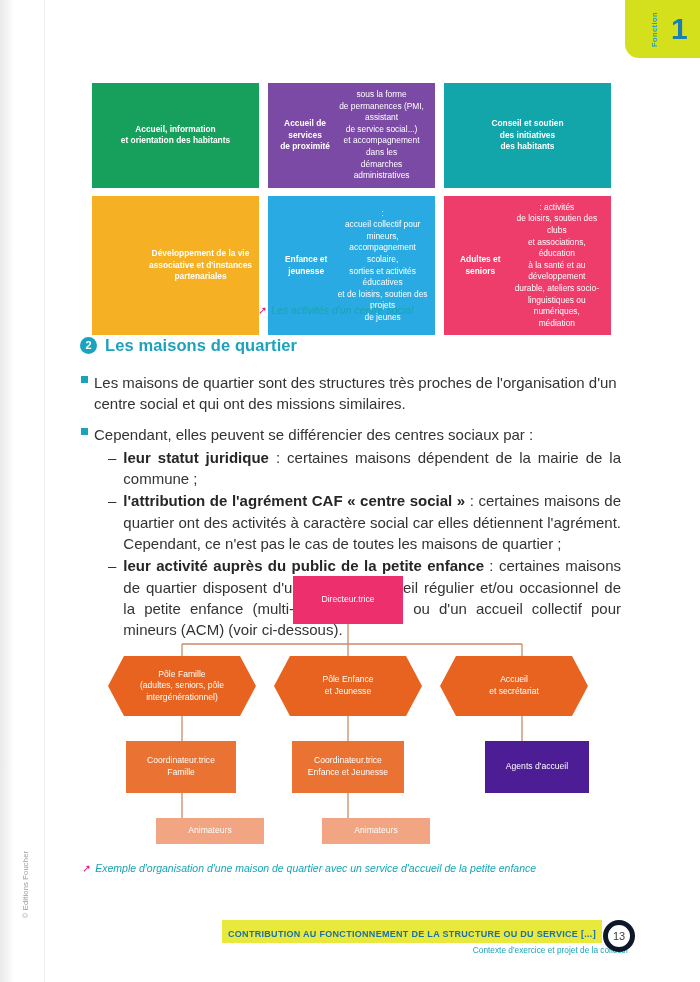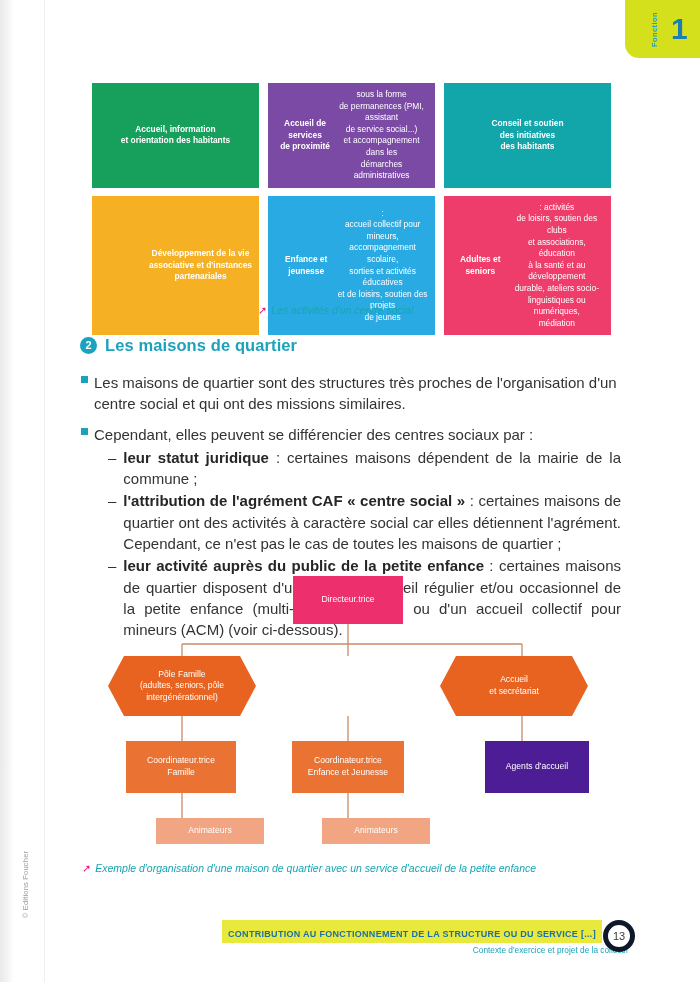--- a/index.html
+++ b/index.html
@@ -294,20 +294,26 @@
     </svg>
 
     <div class="node" id="node-director" style="left: 293px; top: 10px; width: 110px; height: 48px; background: rgb(237, 47, 110);">Directeur.trice</div>
 
     <div class="hexwrap" style="left:108px; top:90px; width:148px; height:60px;">
       <svg width="148" height="60">
         <polygon points="0,30 16,0 132,0 148,30 132,60 16,60" fill="#e8631f"></polygon>
       </svg>
       <div class="hexlabel">Pôle Famille<br>(adultes, seniors, pôle<br>intergénérationnel)</div>
     </div>
+    <div class="hexwrap" style="left:274px; top:90px; width:148px; height:60px;">
+      <svg width="148" height="60">
+        <polygon points="0,30 16,0 132,0 148,30 132,60 16,60" fill="#e8631f"></polygon>
+      </svg>
+      <div class="hexlabel">Pôle Enfance<br>et Jeunesse</div>
+    </div>
     <div class="hexwrap" style="left:440px; top:90px; width:148px; height:60px;">
       <svg width="148" height="60">
         <polygon points="0,30 16,0 132,0 148,30 132,60 16,60" fill="#e8631f"></polygon>
       </svg>
       <div class="hexlabel">Accueil<br>et secrétariat</div>
     </div>
 
     <div class="node box-node" style="left: 126px; top: 175px; width: 110px; height: 52px; background: rgb(234, 115, 51);">Coordinateur.trice<br>Famille</div>
     <div class="node box-node" style="left: 292px; top: 175px; width: 112px; height: 52px; background: rgb(234, 115, 51);">Coordinateur.trice<br>Enfance et Jeunesse</div>
     <div class="node box-node" style="left: 485px; top: 175px; width: 104px; height: 52px; background: #4c1d95;">Agents d'accueil</div>

